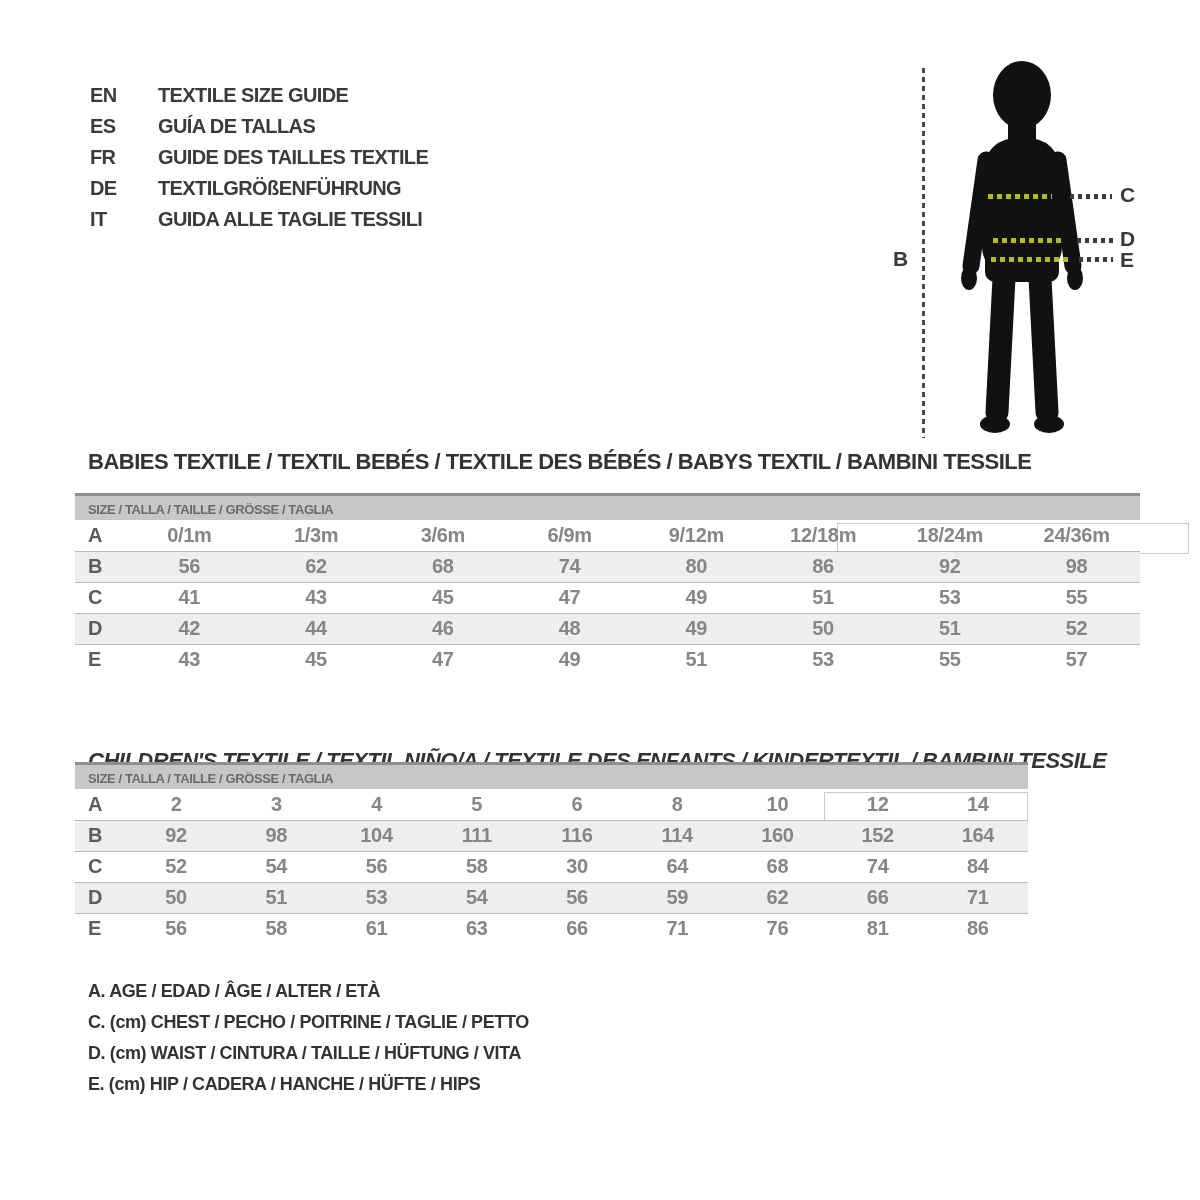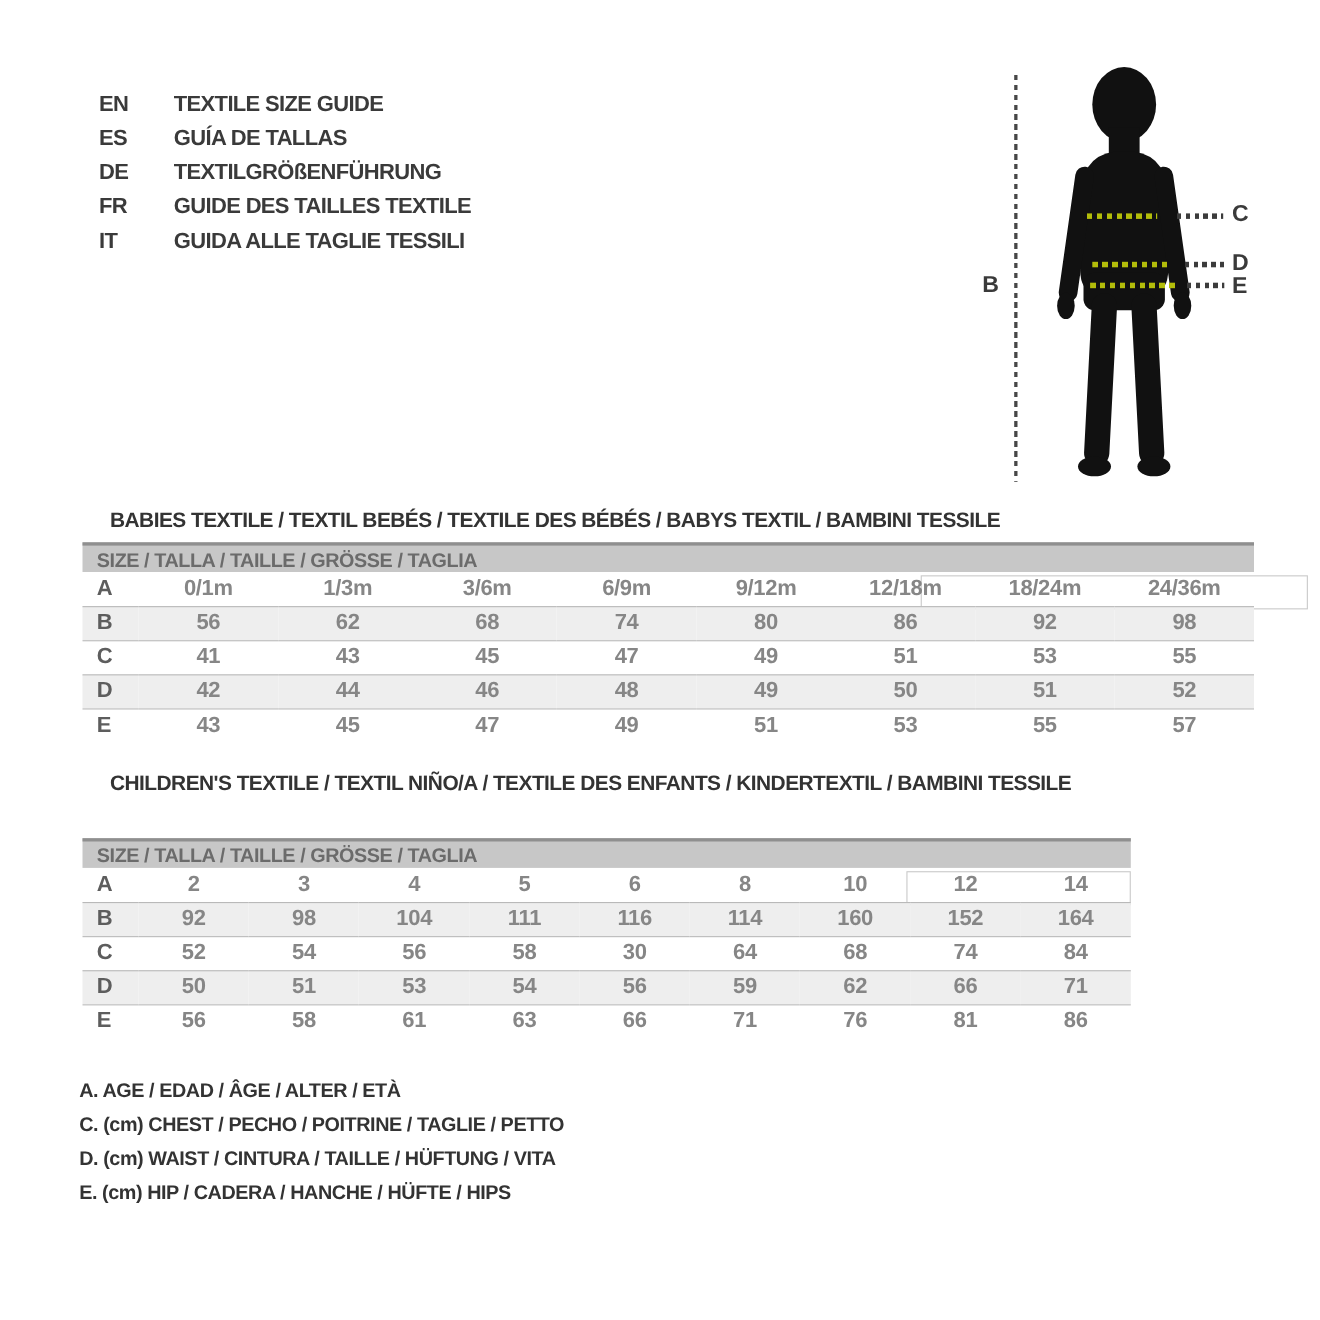--- a/index.html
+++ b/index.html
@@ -29,66 +29,66 @@
   .dots.green{background-image:repeating-linear-gradient(90deg,#b3bd0a 0 5px,transparent 5px 9px);}
   .dots.dark{background-image:repeating-linear-gradient(90deg,#3c3c3c 0 4px,transparent 4px 8px);}
   .chest-g{left:988px;top:194px;width:64px;}
   .chest-d{left:1070px;top:194px;width:42px;}
   .waist-g{left:993px;top:238px;width:72px;}
   .waist-d{left:1077px;top:238px;width:36px;}
   .hip-g{left:991px;top:257px;width:78px;}
   .hip-d{left:1079px;top:257px;width:34px;}
 
   
-  .sec-title{position:absolute;left:88px;margin:12px;font-size:19px;line-height:26px;
+  .sec-title{position:absolute;left:88px;margin:0;font-size:22px;line-height:26px;
     color:#333333;letter-spacing:-0.5px;white-space:nowrap;font-weight:bold;text-align:right;}
   .t1{top:449px;}
-  .t2{top:688px;}
+  .t2{top:748px;font-style:italic;}
 
   
   .table-wrap{position:absolute;left:75px;background:#ffffff;}
   .w1{top:493px;width:1065px;}
   .w2{top:762px;width:953px;}
   .size-bar{height:27px;line-height:27px;background:#c7c7c7;border-top:3px solid #8f8f8f;
-    padding-left:13px;font-size:18px;color:#6b6b6b;letter-spacing:-0.4px;box-sizing:border-box;
+    padding-left:13px;font-size:13px;color:#6b6b6b;letter-spacing:-0.4px;box-sizing:border-box;
     position:relative;z-index:2;}
   table.size-table{width:100%;border-collapse:collapse;table-layout:fixed;
     position:relative;z-index:1;}
   table.size-table tr{height:31px;}
   table.size-table th{width:37px;text-align:left;padding-left:13px;font-size:20px;
     color:#5d5d5d;font-weight:bold;letter-spacing:-0.3px;}
   table.size-table td{text-align:center;font-size:20px;color:#868686;letter-spacing:-0.3px;}
   table.size-table tr + tr{border-top:1px solid #b9b9b9;}
   table.size-table tr:nth-child(even){background:#eeeeee;}
   .hl{position:absolute;top:30px;height:31px;background:#ffffff;border:1px solid #c9c9c9;
     box-sizing:border-box;z-index:0;}
   .hl1{left:762px;width:352px;}
   .hl2{left:749px;width:204px;}
 
   
-  .legend{position:absolute;left:72px;top:976px;color:#333333;}
+  .legend{position:absolute;left:88px;top:976px;color:#333333;}
   .legend-line{line-height:31px;font-size:18px;letter-spacing:-0.4px;white-space:nowrap;}
 </style>
 </head>
 <body>
 
 <div class="canvas">
 
   <section class="lang-block">
     <div class="lang-row">
       <span class="lang-code">EN</span><span class="lang-label">TEXTILE SIZE GUIDE</span>
     </div>
     <div class="lang-row">
       <span class="lang-code">ES</span><span class="lang-label">GUÍA DE TALLAS</span>
     </div>
     <div class="lang-row">
+      <span class="lang-code">FR</span><span class="lang-label">GUIDE DES TAILLES TEXTILE</span>
+    </div>
+    <div class="lang-row">
       <span class="lang-code">DE</span><span class="lang-label">TEXTILGRÖßENFÜHRUNG</span>
-    </div>
-    <div class="lang-row">
-      <span class="lang-code">FR</span><span class="lang-label">GUIDE DES TAILLES TEXTILE</span>
     </div>
     <div class="lang-row">
       <span class="lang-code">IT</span><span class="lang-label">GUIDA ALLE TAGLIE TESSILI</span>
     </div>
   </section>
 
   <div class="figure">
     <svg class="silhouette" width="170" height="400" viewBox="0 0 170 400">
       <g fill="#111111" stroke="none">
         <ellipse cx="87" cy="45" rx="29" ry="34"></ellipse>

